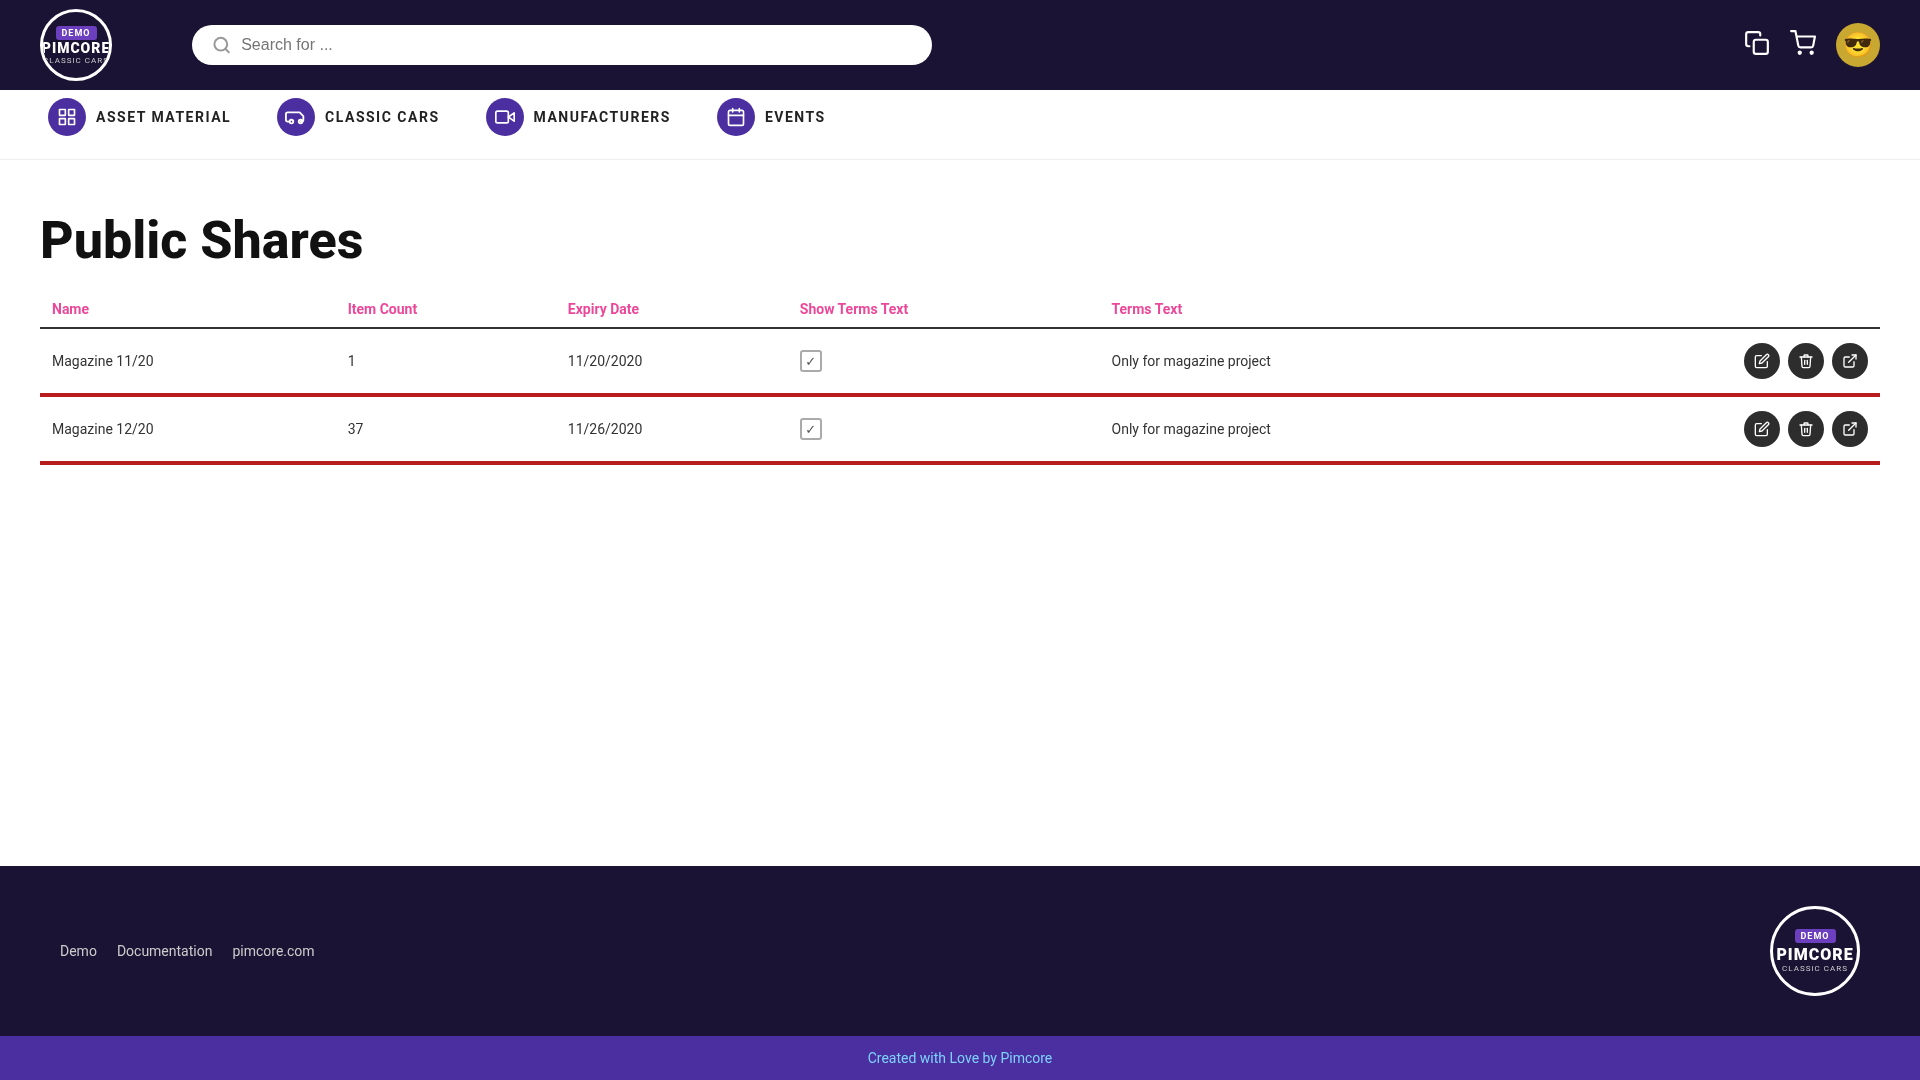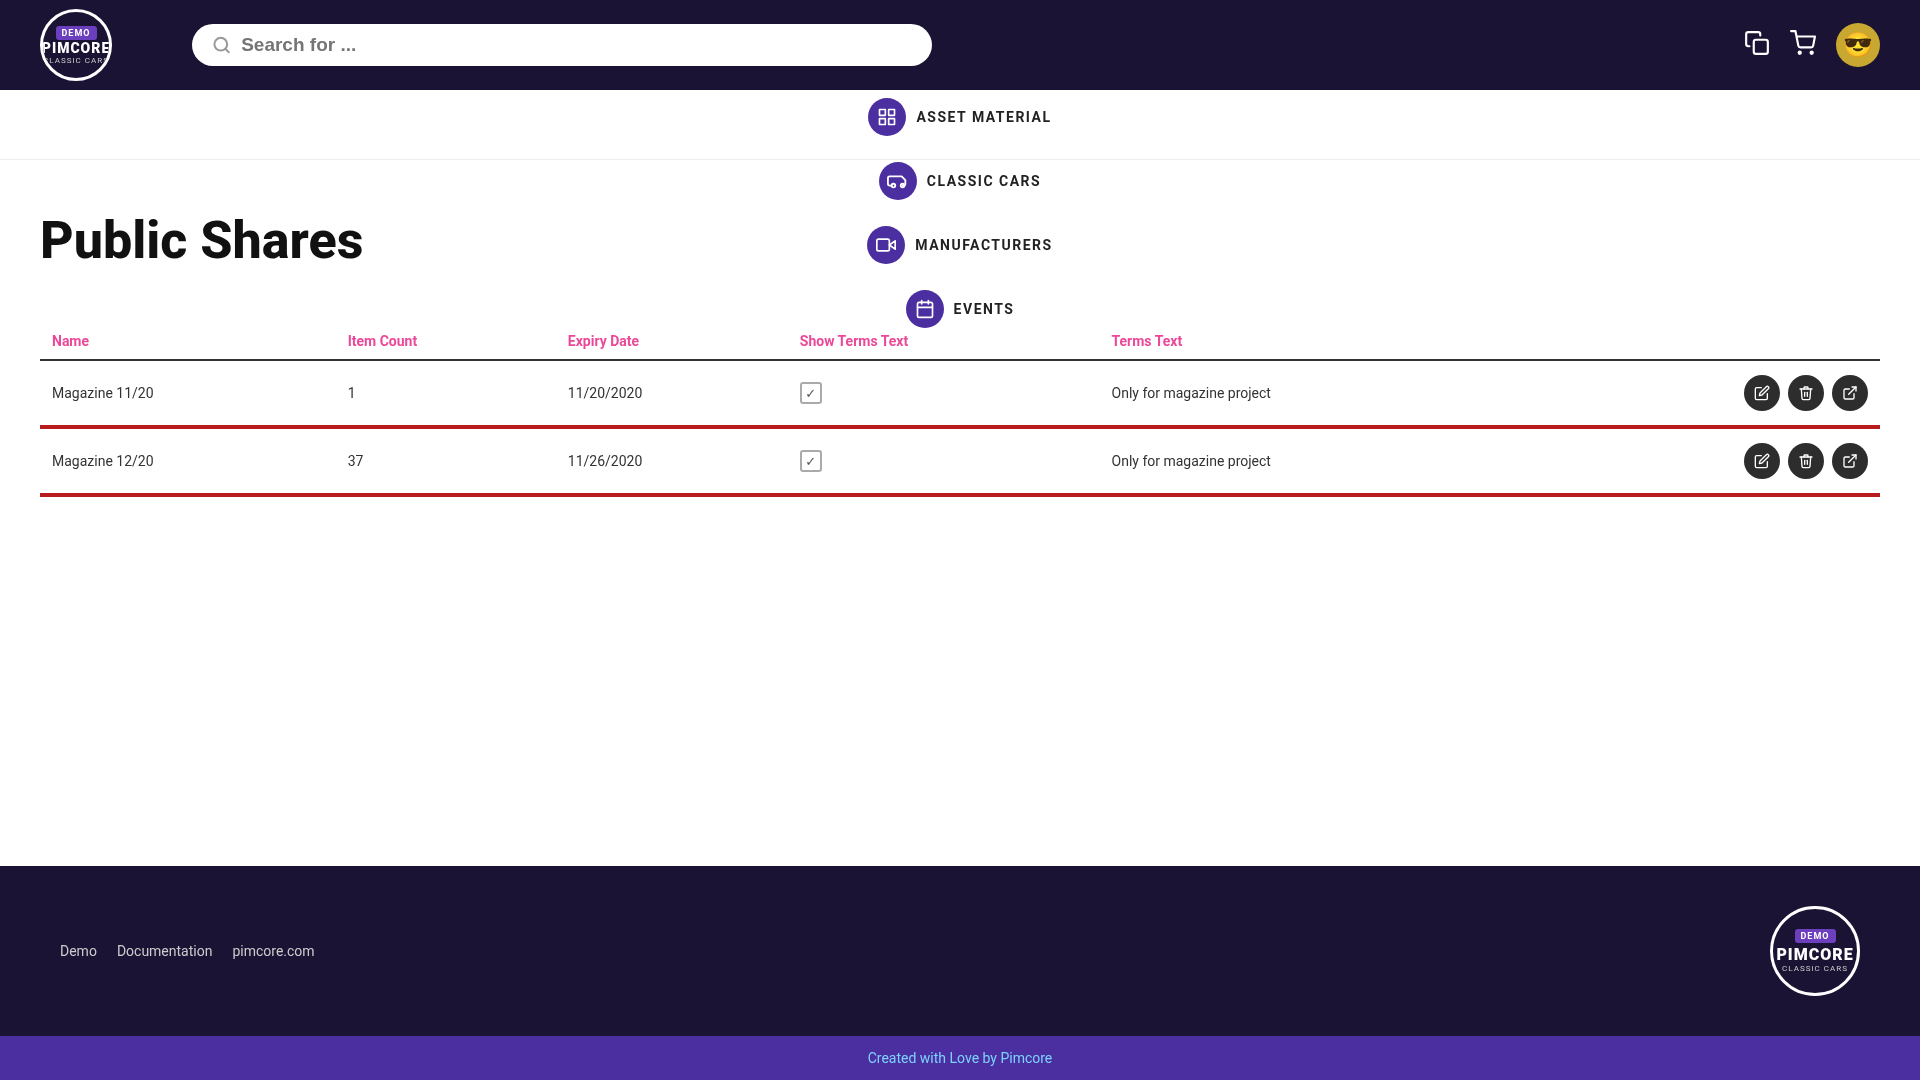--- a/index.html
+++ b/index.html
@@ -62,24 +62,23 @@
       border-radius: 30px;
       display: flex;
       align-items: center;
       padding: 10px 20px;
       gap: 10px;
     }
     .search-icon-svg { color: #888; }
     .search-input {
       border: none;
       outline: none;
-      font-size: 19px;
+      font-size: 16px;
       color: #6d28d9;
       width: 100%;
-      font-weight: bold;
     }
 
     .header-actions {
       display: flex;
       align-items: center;
       gap: 20px;
       margin-left: auto;
     }
     .header-icon {
       color: #fff;
@@ -96,26 +95,25 @@
       justify-content: center;
       font-size: 24px;
       cursor: pointer;
       overflow: hidden;
     }
 
     
     .nav {
       background: #fff;
       display: flex;
-      align-items: center;
+      align-items: flex-start;
       padding: 0 30px;
       border-bottom: 1px solid #eee;
       height: 70px;
       gap: 10px;
-      flex-direction: column;
     }
     .nav-item {
       display: flex;
       align-items: center;
       gap: 10px;
       padding: 8px 18px;
       cursor: pointer;
       text-decoration: none;
     }
     .nav-icon-circle {
@@ -139,21 +137,21 @@
 
     
     .main {
       flex: 1;
       padding: 50px 40px;
     }
     .page-title {
       font-size: 52px;
       font-weight: 800;
       color: #111;
-      margin-bottom: 52px;
+      margin-bottom: 20px;
     }
 
     
     .shares-table {
       width: 100%;
       border-collapse: collapse;
     }
     .shares-table th {
       text-align: left;
       font-size: 14px;

